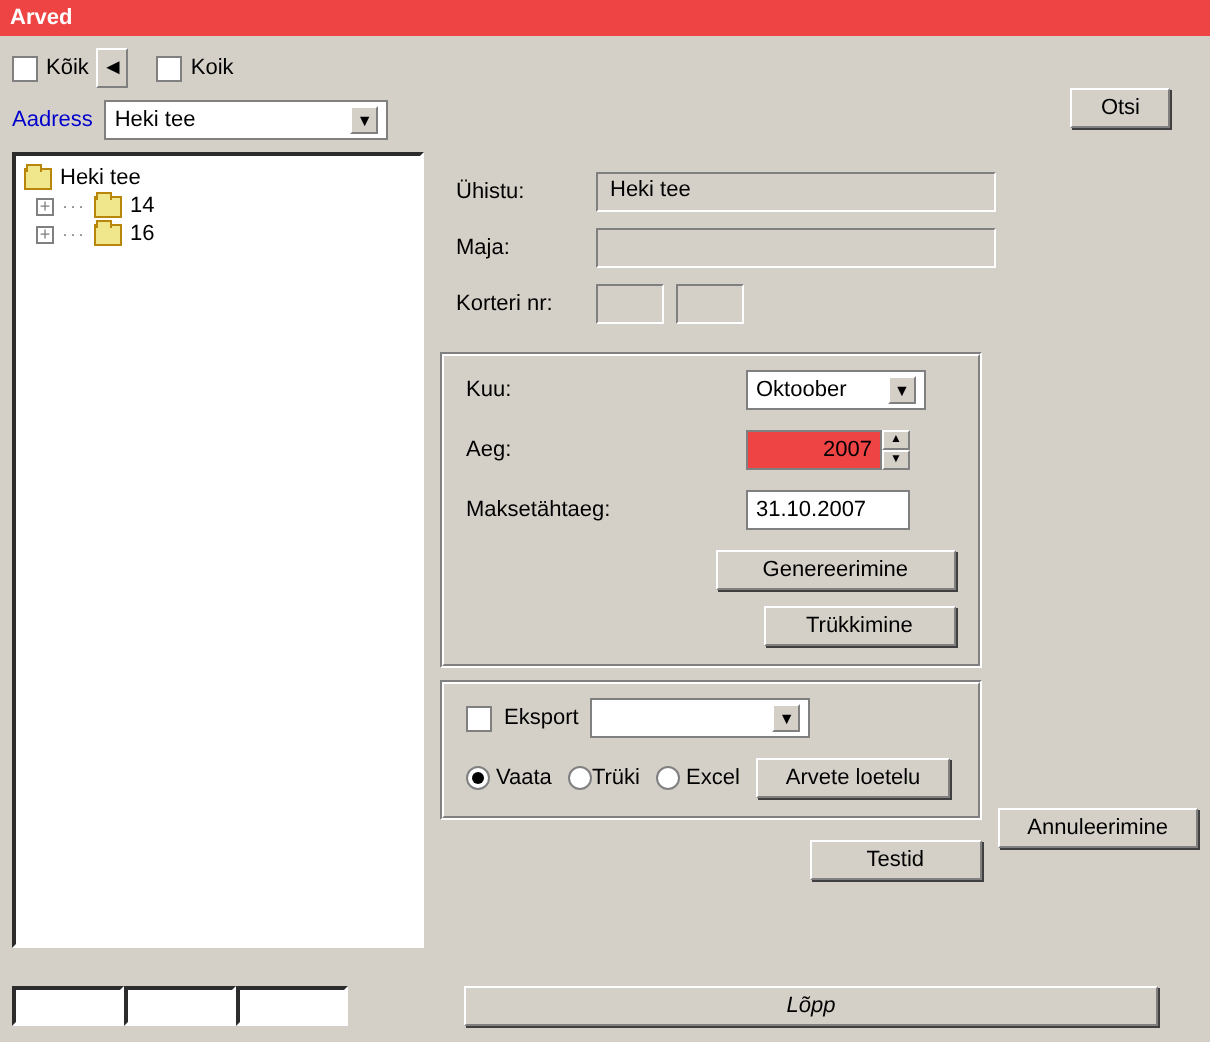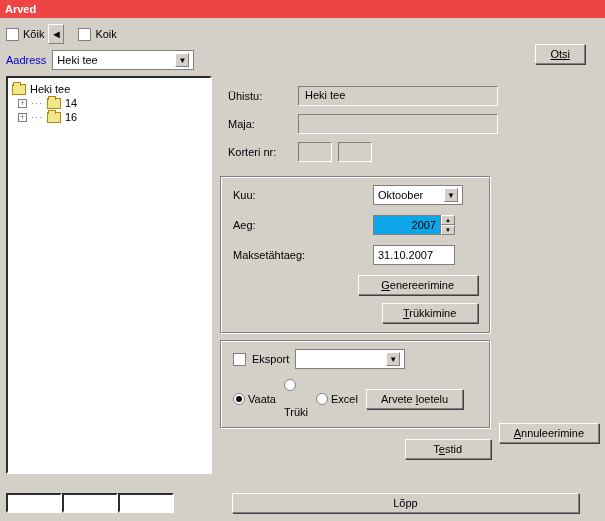--- a/index.html
+++ b/index.html
@@ -7,48 +7,48 @@
 .titlebar { background: #ef4444; color: #fff; font-weight: bold; padding: 3px 5px; height: 18px; }
 .toolbar { padding: 6px; display: flex; align-items: center; gap: 4px; }
 .checkbox { width: 13px; height: 13px; background: #fff; border: 1px solid #808080; display: inline-block; vertical-align: middle; }
 .date-input { background: #fff; border: 1px solid #808080; padding: 2px 4px; width: 70px; height: 20px; }
 .step-btn { width: 16px; height: 20px; background: #d4d0c8; border: 1px solid; border-color: #fff #808080 #808080 #fff; display: inline-flex; align-items: center; justify-content: center; cursor: pointer; }
 .row2 { padding: 0 6px 6px; display: flex; align-items: center; gap: 6px; }
 .label-aadress { color: #0000cc; }
 .combo { background: #fff; border: 1px solid #808080; padding: 2px 4px; height: 20px; display: inline-flex; align-items: center; justify-content: space-between; }
 .combo .arrow { width: 14px; height: 14px; background: #d4d0c8; border: 1px solid; border-color: #fff #808080 #808080 #fff; display: inline-flex; align-items: center; justify-content: center; font-size: 8px; }
 .btn { background: #d4d0c8; border: 1px solid; border-color: #fff #808080 #808080 #fff; padding: 3px 14px; cursor: pointer; box-shadow: 1px 1px 0 #404040; }
-.btn .u { text-decoration: underline; }
+.btn .u { }
 .main { display: flex; gap: 8px; padding: 0 6px; }
 .tree-panel { width: 206px; height: 398px; background: #fff; border: 2px inset #fff; border-color: #808080 #fff #fff #808080; padding: 4px; }
 .tree-row { display: flex; align-items: center; gap: 4px; padding: 1px 0; }
 .tree-indent { display: inline-block; width: 14px; text-align: center; color: #808080; border: 1px solid #808080; height: 9px; width: 9px; line-height: 7px; font-size: 9px; }
 .folder-icon { display: inline-block; width: 14px; height: 11px; background: #f0e68c; border: 1px solid #b8860b; position: relative; }
 .folder-icon::before { content: ""; position: absolute; top: -3px; left: 0; width: 6px; height: 3px; background: #f0e68c; border: 1px solid #b8860b; border-bottom: none; }
 .dots { color: #808080; letter-spacing: 1px; font-size: 9px; }
 .form-panel { flex: 1; position: relative; }
 .form-grid { padding: 10px 8px 0 8px; }
 .form-row { display: flex; align-items: center; margin-bottom: 8px; }
 .form-lbl { width: 70px; }
 .ro-field { background: #d4d0c8; border: 1px solid; border-color: #808080 #fff #fff #808080; height: 20px; padding: 2px 6px; }
 .fs { border: 1px solid #808080; border-top-color: #808080; border-left-color: #808080; border-right-color: #fff; border-bottom-color: #fff; padding: 8px 12px 10px; margin-top: 6px; position: relative; }
 .fs-inner { border: 1px solid; border-color: #fff #808080 #808080 #fff; position: absolute; inset: 0; pointer-events: none; }
 .kuu-row { display: flex; align-items: center; margin-bottom: 10px; }
 .kuu-lbl { width: 140px; }
 .spin { display: inline-flex; }
-.spin input { width: 68px; text-align: right; padding: 2px 4px; border: 1px solid #808080; height: 20px; background: #0ea5e9; }
+.spin input { width: 68px; text-align: right; padding: 2px 4px; border: 1px solid #808080; height: 20px; background: #ef4444; }
 .spin-btns { display: flex; flex-direction: column; }
 .spin-btns span { width: 14px; height: 10px; background: #d4d0c8; border: 1px solid; border-color: #fff #808080 #808080 #fff; font-size: 6px; display: flex; align-items: center; justify-content: center; }
 .txt-in { background: #fff; border: 1px solid #808080; padding: 2px 4px; height: 20px; width: 82px; }
 .btn-row { display: flex; justify-content: flex-end; margin-top: 8px; gap: 0; }
 .radio { width: 12px; height: 12px; border: 1px solid #808080; border-radius: 50%; background: #fff; display: inline-block; vertical-align: middle; position: relative; }
 .radio.sel::after { content: ""; position: absolute; inset: 2px; background: #000; border-radius: 50%; }
 .footer { position: absolute; left: 6px; bottom: 8px; display: flex; gap: 0; }
 .footer .cell { width: 56px; height: 20px; background: #fff; border: 2px inset #808080; border-color: #808080 #fff #fff #808080; }
-.lopp-row { position: absolute; bottom: 8px; left: 232px; right: 26px; display: flex; }
+.lopp-row { position: absolute; bottom: 8px; left: 232px; right: 26px; display: flex; font-style: italic; }
 .lopp-row .btn { flex: 1; text-align: center; }
 .right-side { display: flex; gap: 8px; }
 .leftcol { flex: 1; }
 .annul-col { display: flex; align-items: flex-end; padding-bottom: 16px; }
 </style>
 </head>
 <body>
 
 <div class="titlebar">Arved</div>
 
@@ -153,21 +153,21 @@
             <span class="combo" style="width:110px;">
               <span></span>
                 <span class="arrow">▼</span>
             </span>
           </div>
           <div style="display:flex; align-items:center; gap:8px;">
             <span style="display:flex; gap:3px;">
               <span class="radio sel"></span>
               <span>Vaata</span>
             </span>
-            <span style="display:flex; align-items:flex-start; gap:15px;flex-direction:column;">
+            <span style="display:flex; align-items:flex-start; gap:0;">
               <span class="radio"></span>
               <span>Trüki</span>
             </span>
             <span style="display:flex; align-items:center; gap:3px;">
               <span class="radio"></span>
               <span>Excel</span>
             </span>
             <span class="btn">Arvete <span class="u">l</span>oetelu</span>
           </div>
         </div>

